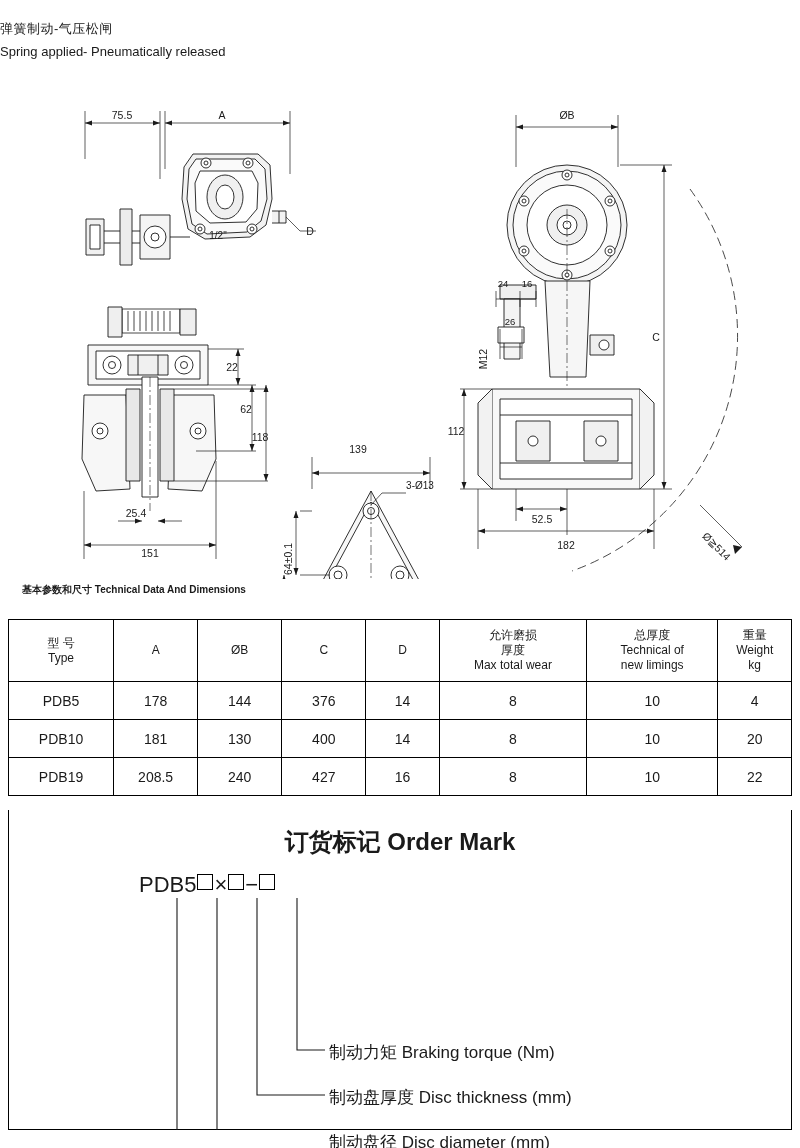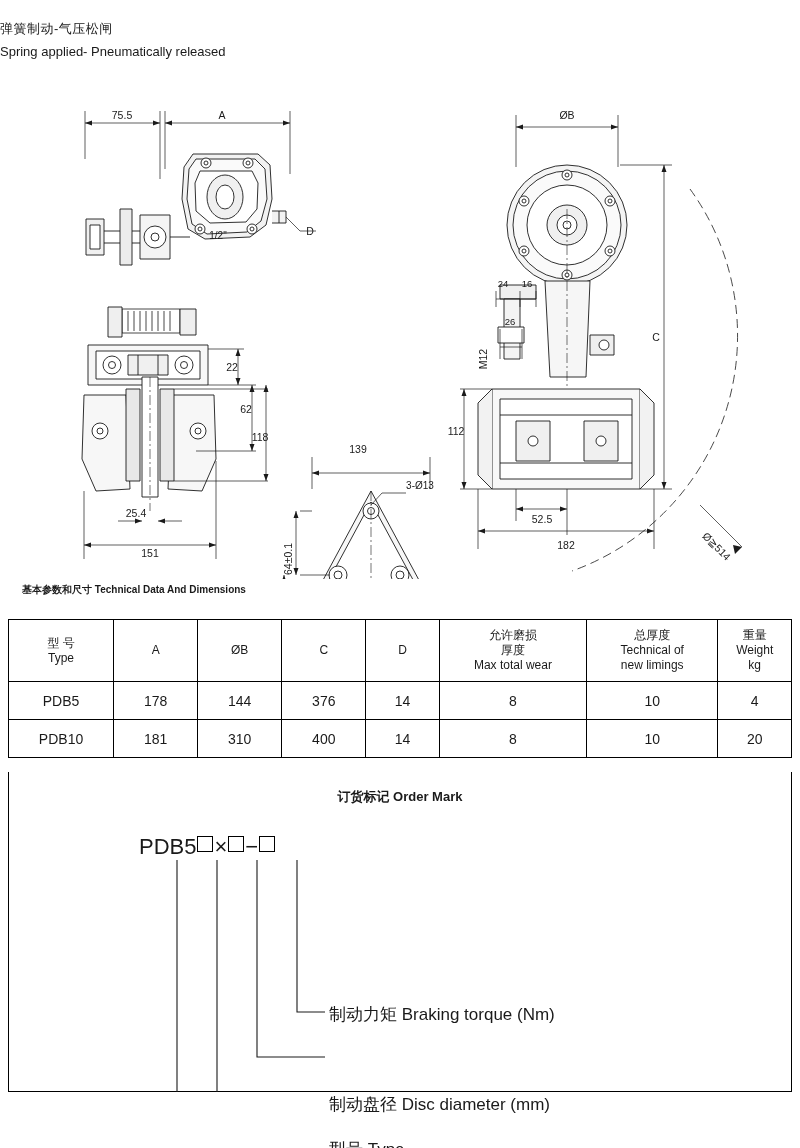--- a/index.html
+++ b/index.html
@@ -39,21 +39,21 @@
   }
   table.data thead th { height:62px; line-height:1.25; font-size:12px; }
   table.data tbody td { height:38px; font-size:14px; }
   .th2 { font-size:13px; }
 
   
   .order-block {
     width:784px; margin:0 auto; border:1px solid #000; border-top:none;
     position:relative; height:320px;
   }
-  .order-title { text-align:center; font-size:13px; font-weight:bold; padding-top:16px; }
+  .order-title { text-align:center; font-size:24px; font-weight:bold; padding-top:16px; }
   .order-code {
     position:absolute; left:130px; top:62px;
     font-size:22px; letter-spacing:0px; white-space:nowrap;text-align:center;
   }
   .order-code .box {
     display:inline-block; width:16px; height:16px; border:1.4px solid #000;
     vertical-align:2px; margin:0 1px;
   }
   .order-lines { position:absolute; inset:0; }
   .legend {
@@ -400,27 +400,37 @@
           <td>144</td>
           <td>376</td>
           <td>14</td>
           <td>8</td>
           <td>10</td>
           <td>4</td>
         </tr>
         <tr>
           <td>PDB10</td>
           <td>181</td>
-          <td>310</td>
+          <td>130</td>
           <td>400</td>
           <td>14</td>
           <td>8</td>
           <td>10</td>
           <td>20</td>
         </tr>
+        <tr>
+          <td>PDB19</td>
+          <td>208.5</td>
+          <td>240</td>
+          <td>427</td>
+          <td>16</td>
+          <td>8</td>
+          <td>10</td>
+          <td>22</td>
+        </tr>
       </tbody>
     </table>
   </div>
 
   <div class="order-block">
     <div class="order-title">订货标记 Order Mark</div>
 
     <div class="order-code">
       <span>PDB5</span><span class="box"></span><span>×</span><span class="box"></span><span>−</span><span class="box"></span>
     </div>
@@ -432,17 +442,18 @@
 
         <path d="M248 88 L248 285 L316 285"></path>
 
         <path d="M208 88 L208 330 L316 330"></path>
 
         <path d="M168 88 L168 375 L316 375"></path>
       </g>
     </svg>
 
     <div class="legend l1">制动力矩 Braking torque (Nm)</div>
+    <div class="legend l2">制动盘厚度  Disc thickness (mm)</div>
     <div class="legend l3">制动盘径  Disc diameter (mm)</div>
     <div class="legend l4">型号 Type</div>
   </div>
 
 </div>
 
 </body></html>

